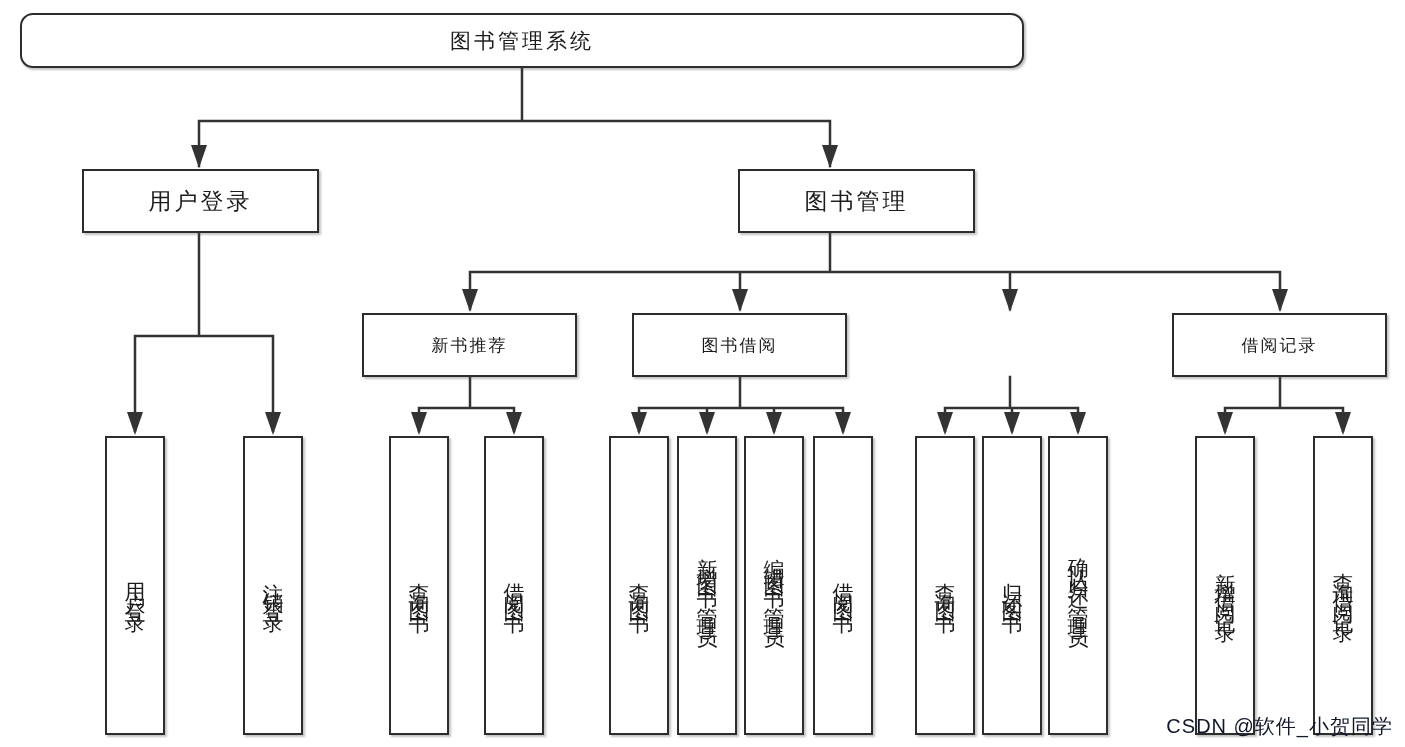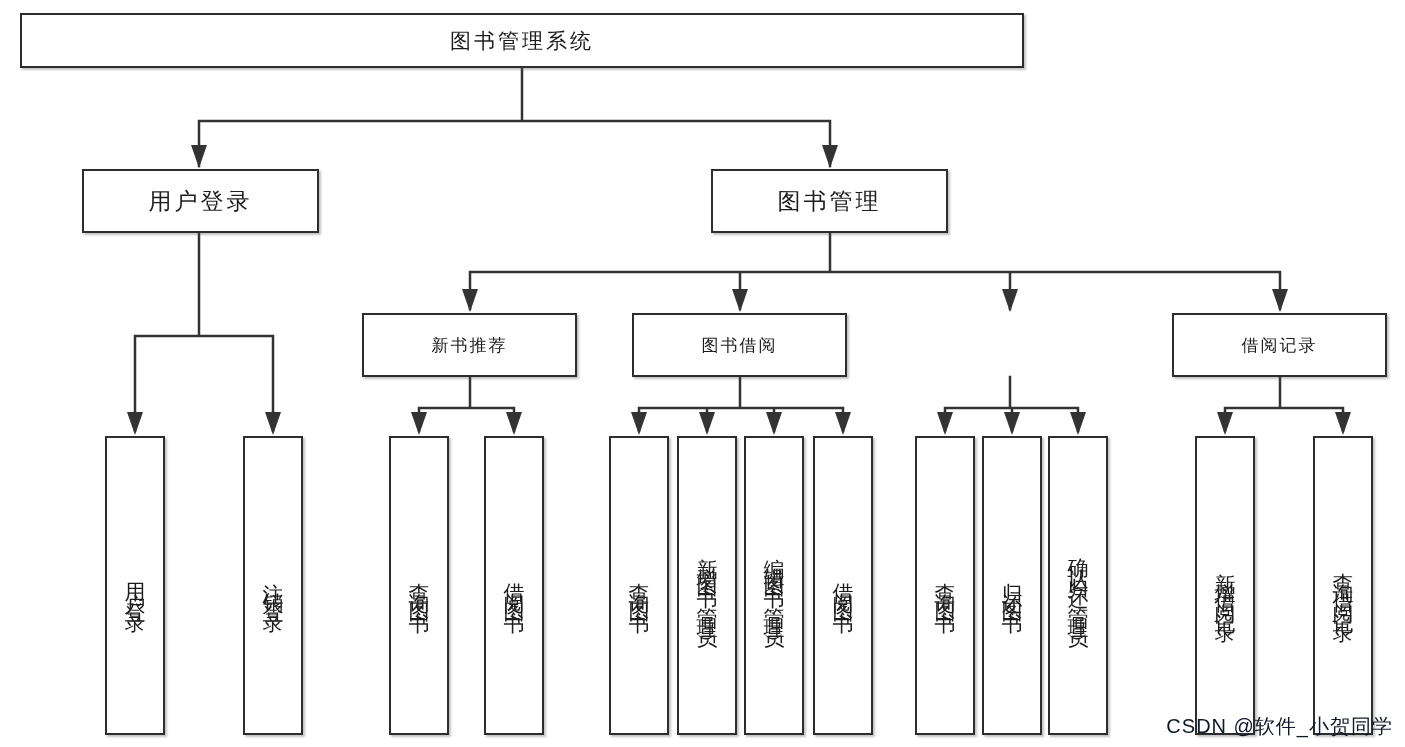--- a/index.html
+++ b/index.html
@@ -21,24 +21,24 @@
     position: absolute;
     background: #ffffff;
     border: 2px solid #2d2d2d;
     display: flex;
     align-items: center;
     justify-content: center;
     color: #1c1c1c;
     box-shadow: 1.5px 1.5px 2px rgba(80,80,80,0.35);
     white-space: nowrap;
   }
-  .lvl1 { left: 20px; top: 13px; width: 1004px; height: 55px; font-size: 21px; letter-spacing: 3px; }
+  .lvl1 { left: 20px; top: 13px; width: 1004px; height: 55px; font-size: 21px; letter-spacing: 3px; border-radius: 13px; }
   .lvl2 { top: 169px; width: 237px; height: 64px; font-size: 23px; letter-spacing: 3px; }
   .lvl2.pos-a { left: 82px; }
-  .lvl2.pos-b { left: 711px; font-family: Liberation Serif, serif; }
+  .lvl2.pos-b { left: 738px; font-family: Liberation Serif, serif; }
   .lvl3 { top: 313px; width: 215px; height: 64px; font-size: 17px; letter-spacing: 2px; }
   .lvl3.pos-1 { left: 362px; }
   .lvl3.pos-2 { left: 632px; }
   .lvl3.pos-3 { left: 902px; }
   .lvl3.pos-4 { left: 1172px; }
   .leaf { top: 436px; width: 60px; height: 299px; font-size: 21px; }
   .leaf .vtext {
     writing-mode: vertical-rl;
     text-orientation: mixed;
     letter-spacing: 10px;

